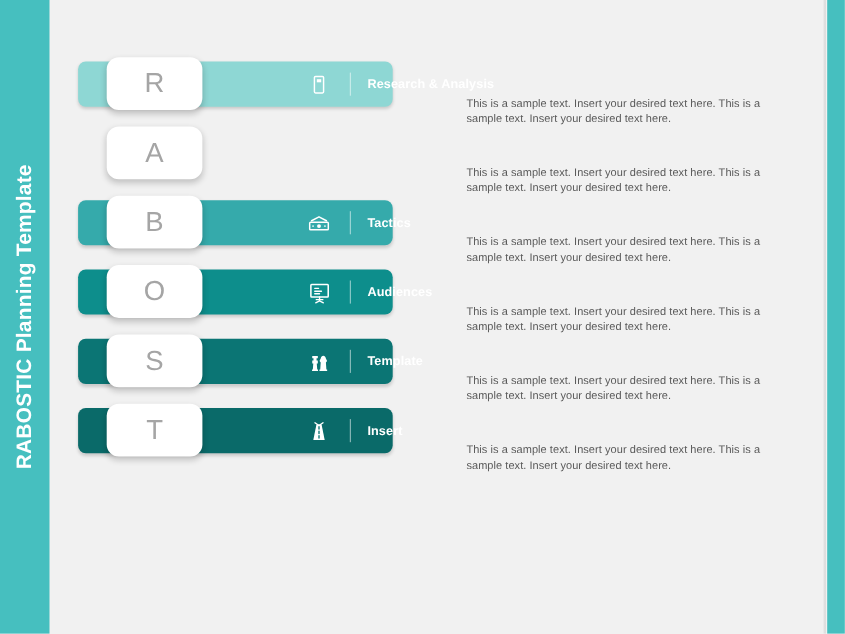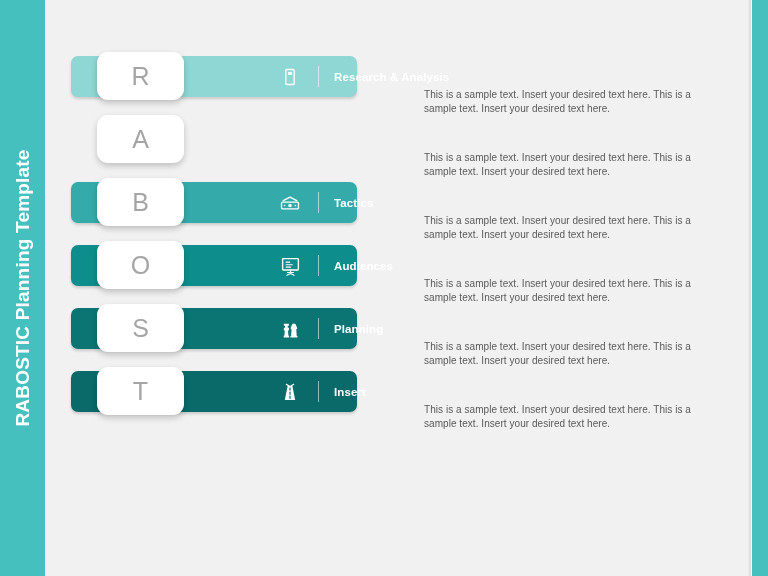--- a/index.html
+++ b/index.html
@@ -226,21 +226,21 @@
       </div>
       <div class="row" style="top: 308px;">
         <div class="bar" style="background:#0b7574">
           <span class="bar-icon">
             <svg width="21" height="21" viewBox="0 0 24 24">
               <path d="M4.2 21h6.2v-1.8H9.6l-.5-6.2h1.1V10H8.9V7.6h1.3V5.4H4.4v2.2h1.3V10H4.4v3h1.1l-.5 6.2H4.2z" fill="#ffffff"></path>
               <path d="M13.8 21h6.1v-1.7h-.8l-.5-7.3 1.2-1.4-1.3-2.9c-.2-1.6-1.3-2.6-2.6-2.6s-2.4 1-2.6 2.6l-1.3 2.9 1.2 1.4-.5 7.3h-.8V21z" fill="#ffffff"></path>
             </svg>
           </span>
           <span class="bar-divider"></span>
-          <span class="bar-label">Planning</span>
+          <span class="bar-label">Template</span>
         </div>
         <div class="pill">
           <span class="pill-letter">S</span>
         </div>
         <div class="row-text">This is a sample text. Insert your desired text here. This is a sample text. Insert your desired text here.</div>
       </div>
       <div class="row" style="top: 371px;">
         <div class="bar" style="background:#0a6a69">
           <span class="bar-icon">
             <svg width="20" height="21" viewBox="0 0 24 24">

